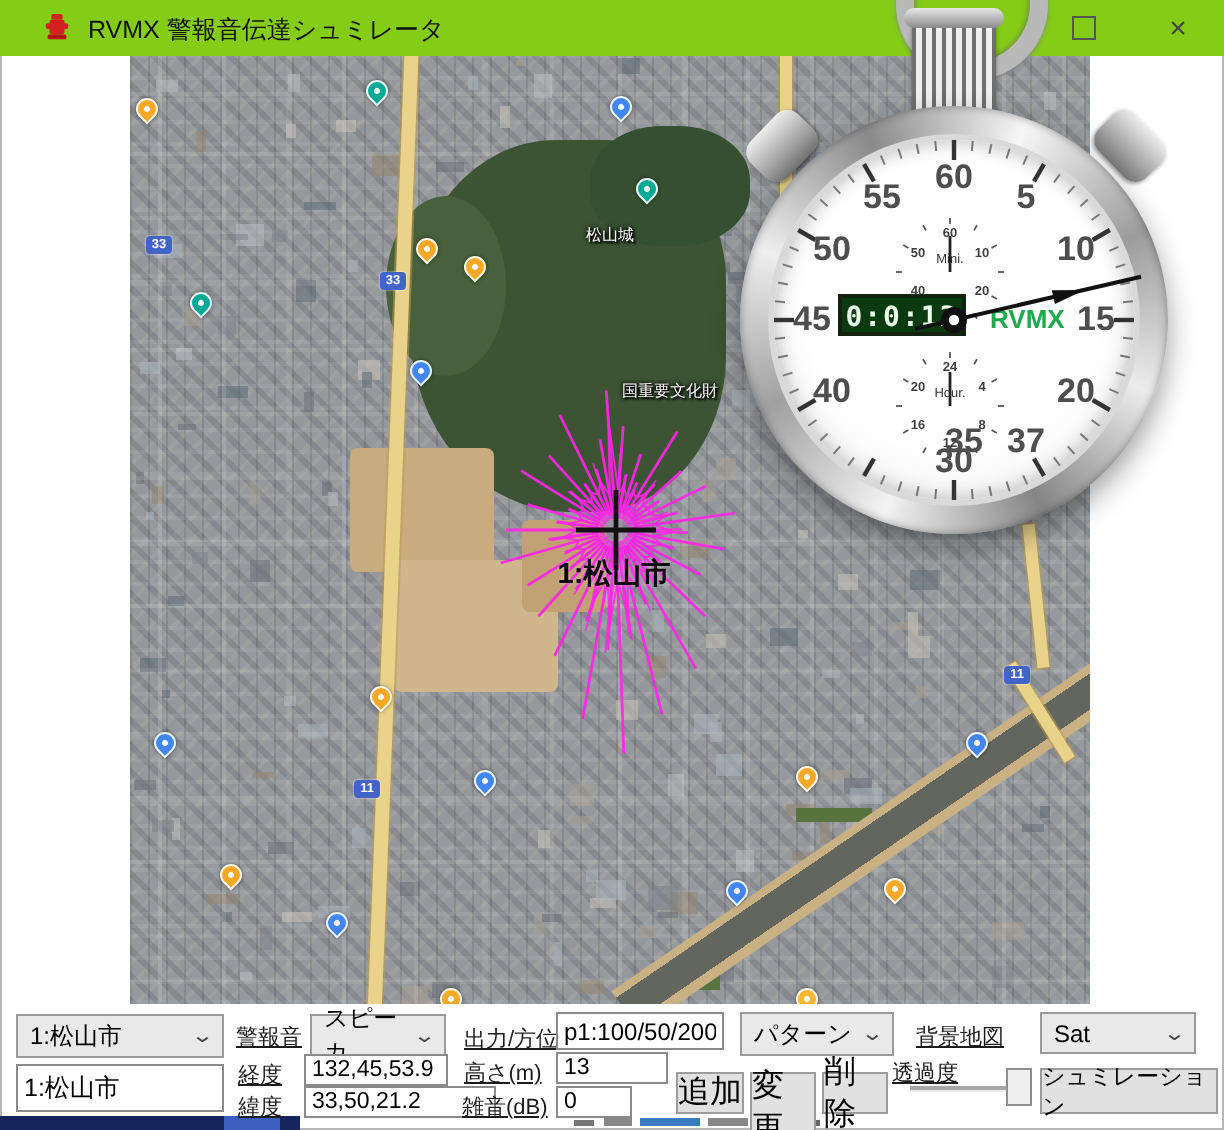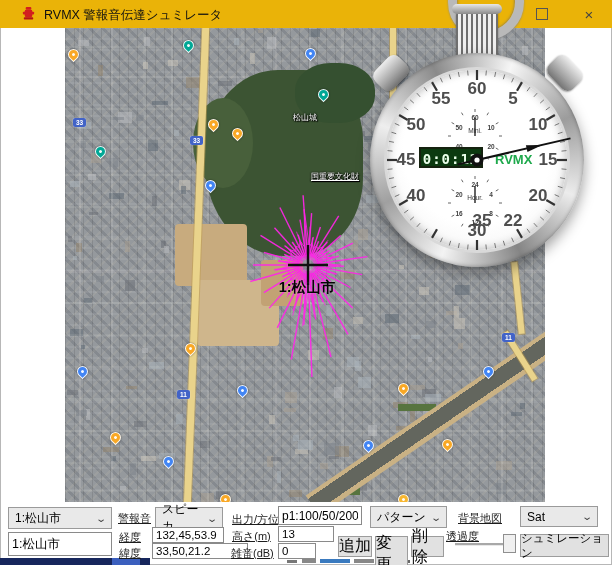--- a/index.html
+++ b/index.html
@@ -2,21 +2,21 @@
 <html><head>
 <meta charset="utf-8">
 <style>
   html,body{margin:0;padding:0;}
   body{
     width:612px;height:565px;position:relative;overflow:hidden;
     background:#ffffff;font-family:"Liberation Sans",sans-serif;
     box-shadow:inset 0 0 0 1px #b7b7b7;
   }
   
-  #titlebar{position:absolute;left:0;top:0;width:612px;height:28px;background:#eab308;z-index:5;}
+  #titlebar{position:absolute;left:0;top:0;width:612px;height:28px;background:#84cc16;z-index:5;}
   #app-icon{position:absolute;left:21px;top:6px;width:15px;height:15px;}
   #title-text{position:absolute;left:44px;top:7px;font-size:12.5px;color:#111;}
   .winbtn{position:absolute;top:0;width:30px;height:28px;display:flex;align-items:center;justify-content:center;color:#444;}
   #btn-max{left:527px;}
   #btn-max .glyph{width:10px;height:10px;border:1.2px solid #555;}
   #btn-close{left:574px;font-size:15px;}
   
   #map{
     position:absolute;left:65px;top:28px;width:480px;height:474px;overflow:hidden;
     background-color:#95999d;
@@ -357,21 +357,21 @@
       <div class="pin" style="left:30px;top:118px;background:#00a896;"></div>
     </div>
   <div id="shields">
       <div class="shield" style="left:8px;top:90px;">33</div>
       <div class="shield" style="left:125px;top:108px;">33</div>
       <div class="shield" style="left:112px;top:362px;">11</div>
       <div class="shield" style="left:437px;top:305px;">11</div>
     </div>
   <div id="maplabels">
       <div class="maplabel" style="left:228px;top:84px;">松山城</div>
-      <div class="maplabel" style="left:246px;top:143px;text-decoration:underline;">国重要文化財</div>
+      <div class="maplabel" style="left:246px;top:162px;">国重要文化財</div>
     </div>
   <svg id="burst-svg" viewBox="0 0 480 474">
       <line x1="242.4" y1="228.0" x2="238.1" y2="167.2" stroke="#ff25e8" stroke-width="1.4" opacity="0.92"></line>
       <line x1="243.6" y1="228.0" x2="246.6" y2="185.1" stroke="#ff25e8" stroke-width="1.4" opacity="0.92"></line>
       <line x1="244.6" y1="228.1" x2="247.9" y2="209.4" stroke="#ff25e8" stroke-width="1.4" opacity="0.92"></line>
       <line x1="245.8" y1="228.4" x2="255.4" y2="199.0" stroke="#ff25e8" stroke-width="1.4" opacity="0.92"></line>
       <line x1="246.7" y1="228.8" x2="253.6" y2="213.2" stroke="#ff25e8" stroke-width="1.4" opacity="0.92"></line>
       <line x1="247.8" y1="229.4" x2="273.7" y2="187.8" stroke="#ff25e8" stroke-width="1.4" opacity="0.92"></line>
       <line x1="248.8" y1="230.1" x2="262.3" y2="214.0" stroke="#ff25e8" stroke-width="1.4" opacity="0.92"></line>
       <line x1="249.7" y1="231.0" x2="275.7" y2="207.6" stroke="#ff25e8" stroke-width="1.4" opacity="0.92"></line>
@@ -559,21 +559,21 @@
       <line x1="-26.0" y1="43.0" x2="-29.0" y2="43.0" stroke="#555" stroke-width="0.9"></line>
       <line x1="-22.8" y1="31.0" x2="-25.4" y2="29.5" stroke="#555" stroke-width="0.9"></line>
       <line x1="-14.0" y1="22.2" x2="-15.5" y2="19.6" stroke="#555" stroke-width="0.9"></line>
     </svg>
   <div id="sw-numerals">
       <div class="sw-num" style="left:117px;top:89px;">60</div>
       <div class="sw-num" style="left:153px;top:99px;">5</div>
       <div class="sw-num" style="left:178px;top:125px;">10</div>
       <div class="sw-num" style="left:188px;top:160px;">15</div>
       <div class="sw-num" style="left:178px;top:196px;">20</div>
-      <div class="sw-num" style="left:153px;top:221px;">22</div>
+      <div class="sw-num" style="left:153px;top:221px;">37</div>
       <div class="sw-num" style="left:117px;top:231px;">30</div>
       <div class="sw-num" style="left:82px;top:221px;margin-left:40px;">35</div>
       <div class="sw-num" style="left:56px;top:196px;">40</div>
       <div class="sw-num" style="left:46px;top:160px;">45</div>
       <div class="sw-num" style="left:56px;top:125px;">50</div>
       <div class="sw-num" style="left:81px;top:99px;">55</div>
       <div class="sw-subnum" style="left:115px;top:117px;">60</div>
       <div class="sw-subnum" style="left:131px;top:127px;">10</div>
       <div class="sw-subnum" style="left:131px;top:146px;">20</div>
       <div class="sw-subnum" style="left:115px;top:155px;">30</div>

